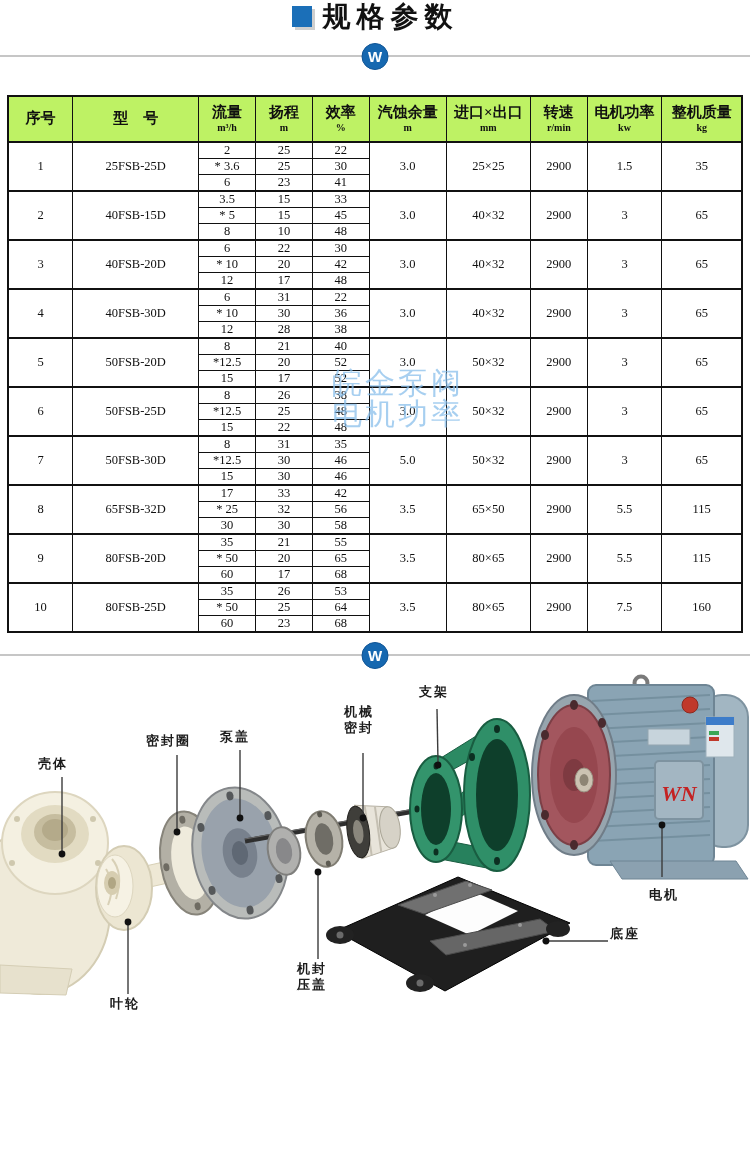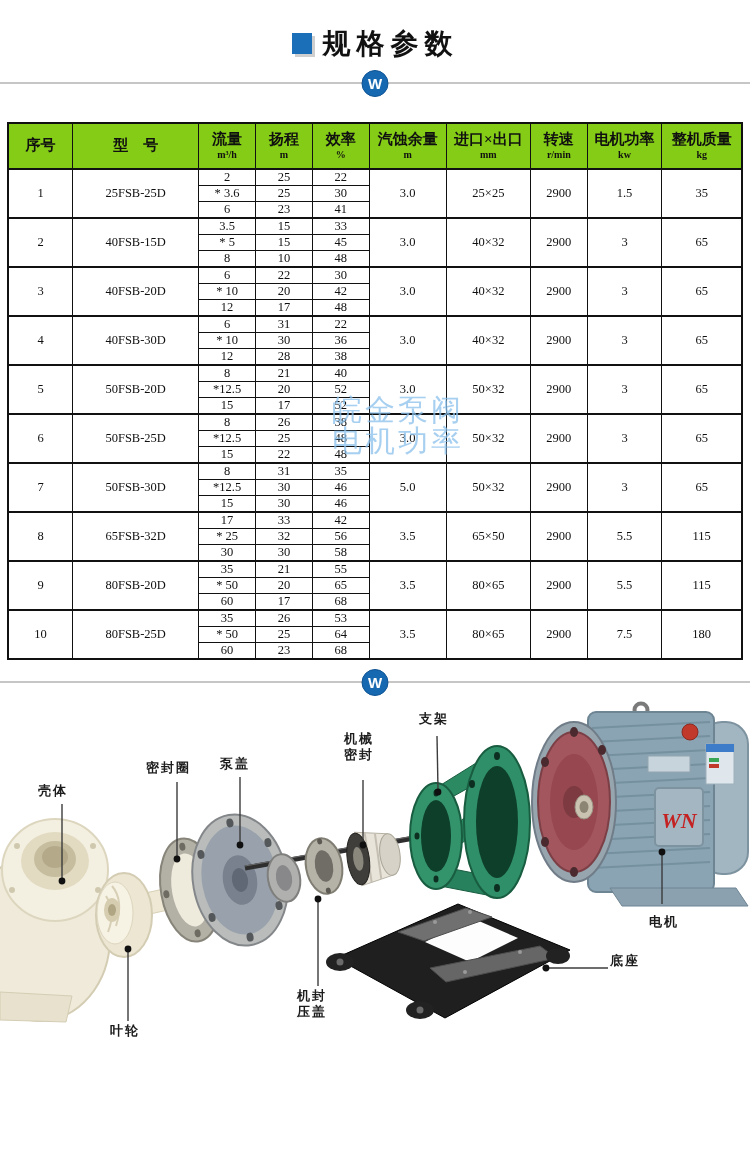--- a/index.html
+++ b/index.html
@@ -7,21 +7,21 @@
   .page {
     position:relative; width:750px; height:1160px; margin:0 auto;
     background:#fff; overflow:hidden;
     font-family:"Liberation Sans","DejaVu Sans",sans-serif;
   }
 
   
   .section-header {
     display:flex; justify-content:center; align-items:center; gap:11px;
   }
-  .section-header.first { padding-top:27px; }
+  .section-header.first { }
   .section-header.second { margin-top:28px; }
   .bullet-square {
     width:20px; height:21px; background:#1b6fb8;
     box-shadow:3px 3px 0 #cfcfcf; flex:0 0 auto;
   }
   .section-title {
     font-size:28px; font-weight:600; color:#111; letter-spacing:6px;
     line-height:1.2;
   }
 
@@ -38,21 +38,21 @@
   }
 
   
   .table-wrap { position:relative; margin:23px 7px 0 7px; }
   table.spec {
     width:100%; border-collapse:collapse; border:2px solid #111;
     font-family:"Liberation Serif","DejaVu Serif",serif;
     text-align:center; table-layout:fixed;
   }
   table.spec th {
-    background:#84cc16; border:1px solid #111; border-bottom:2px solid #111;
+    background:#bef264; border:1px solid #111; border-bottom:2px solid #111;
     height:46px; vertical-align:middle; padding:2px 0;
     font-weight:bold; color:#101010;
   }
   .ht { font-size:15px; line-height:1.25; }
   .hu { font-size:10px; line-height:1.2; font-weight:bold; }
   table.spec td {
     border:1px solid #111; font-size:12.5px; color:#101010;
     height:16px; line-height:15px; padding:0 2px;
   }
   table.spec tr.group-start td { border-top:2px solid #111; }
@@ -356,21 +356,21 @@
           <tr class="group-start">
             <td rowspan="3">10</td>
             <td rowspan="3">80FSB-25D</td>
             <td>35</td>
             <td>26</td>
             <td>53</td>
             <td rowspan="3">3.5</td>
             <td rowspan="3">80×65</td>
             <td rowspan="3">2900</td>
             <td rowspan="3">7.5</td>
-            <td rowspan="3">180</td>
+            <td rowspan="3">160</td>
           </tr>
           <tr>
             <td>* 50</td>
             <td>25</td>
             <td>64</td>
           </tr>
           <tr>
             <td>60</td>
             <td>23</td>
             <td>68</td>

